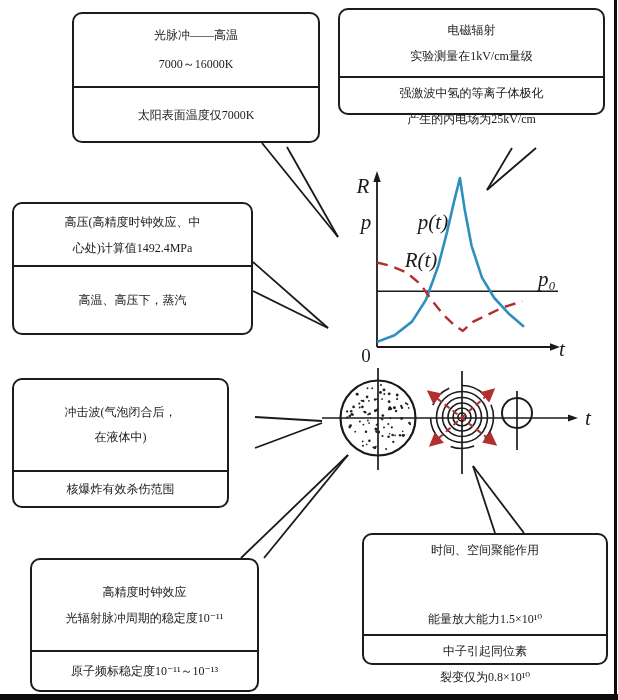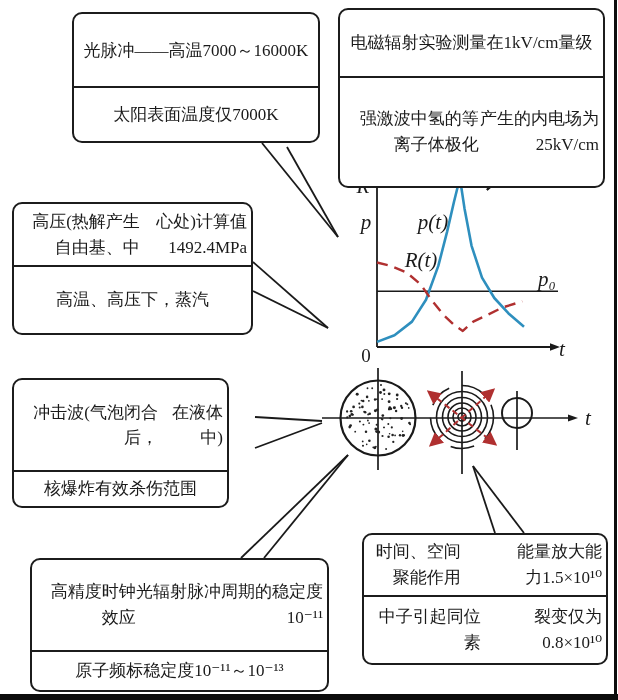--- a/index.html
+++ b/index.html
@@ -7,32 +7,32 @@
     position:relative;width:618px;height:700px;background:#ffffff;overflow:hidden;
     font-family:"Liberation Serif","DejaVu Serif",serif;color:#1a1a1a;
   }
   .frame-right{position:absolute;top:0;right:1px;width:3px;height:700px;background:#0d0d0d;}
   .frame-bottom{position:absolute;left:0;bottom:0;width:618px;height:6px;background:#0d0d0d;}
   svg.layer{position:absolute;left:0;top:0;z-index:0;}
   .box{
     position:absolute;z-index:1;background:#ffffff;border:2px solid #1c1c1c;border-radius:10px;
     display:flex;flex-direction:column;box-sizing:border-box;text-align:center;
   }
-  .sec{display:flex;flex-direction:row;justify-content:center;align-items:center;
-       font-size:17px;line-height:26px;padding:2px 4px;box-sizing:border-box;text-align:right;}
+  .sec{display:flex;flex-direction:column;justify-content:center;align-items:center;
+       font-size:12px;line-height:26px;padding:2px 4px;box-sizing:border-box;text-align:right;}
   .sec.bottom{border-top:2px solid #1c1c1c;flex:1;}
   .box-light{left:72px;top:12px;width:248px;height:131px;}
   .box-light .top{flex:0 0 72px;line-height:29px;}
-  .box-em{left:338px;top:8px;width:267px;height:180px;}
+  .box-em{left:338px;top:8px;width:267px;height:107px;}
   .box-em .top{flex:0 0 66px;}
   .box-pressure{left:12px;top:202px;width:241px;height:133px;}
   .box-pressure .top{flex:0 0 61px;}
   .box-shock{left:12px;top:378px;width:217px;height:130px;}
   .box-shock .top{flex:0 0 90px;line-height:25px;}
-  .box-clock{left:30px;top:558px;width:299px;height:134px;}
+  .box-clock{left:30px;top:558px;width:229px;height:134px;}
   .box-clock .top{flex:0 0 90px;}
   .box-energy{left:362px;top:533px;width:246px;height:132px;}
   .box-energy .top{flex:0 0 60px;gap:43px;}
   .plot-label{font-style:italic;font-size:21px;fill:#1a1a1a;}
   .plot-label-up{font-style:normal;font-size:19px;fill:#1a1a1a;}
 </style>
 </head>
 <body>
 
 <div class="canvas">
@@ -222,21 +222,21 @@
       <div>实验测量在1kV/cm量级</div>
     </div>
     <div class="sec bottom">
       <div>强激波中氢的等离子体极化</div>
       <div>产生的内电场为25kV/cm</div>
     </div>
   </div>
 
   <div class="box box-pressure">
     <div class="sec top">
-      <div>高压(热解产生自由基、中</div>
+      <div>高压(高精度时钟效应、中</div>
       <div>心处)计算值1492.4MPa</div>
     </div>
     <div class="sec bottom">
       <div>高温、高压下，蒸汽</div>
     </div>
   </div>
 
   <div class="box box-shock">
     <div class="sec top">
       <div>冲击波(气泡闭合后，</div>

